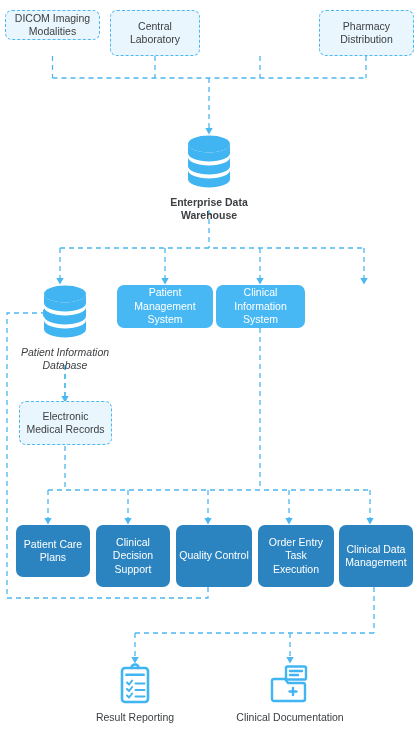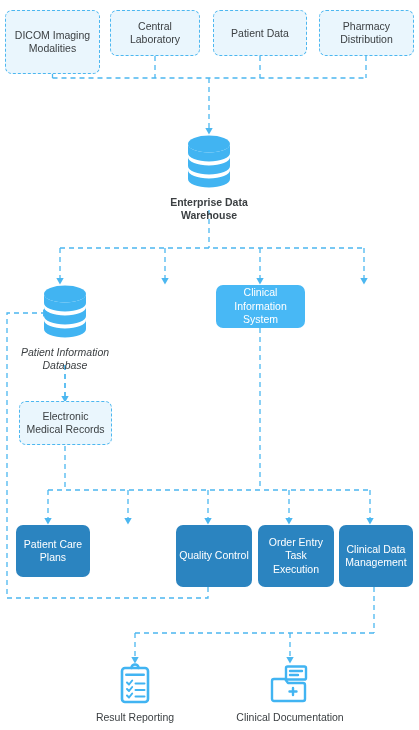--- a/index.html
+++ b/index.html
@@ -98,28 +98,25 @@
 
       <path d="M208,587 L208,598 L7,598 L7,313 L46,313" marker-end="url(#ar)"></path>
 
       <path d="M374,587 L374,633"></path>
       <path d="M135,633 L374,633"></path>
       <path d="M135,633 L135,660" marker-end="url(#ar)"></path>
       <path d="M290,633 L290,660" marker-end="url(#ar)"></path>
     </g>
   </svg>
 
-  <div class="node dashed" style="left:5px;top:10px;width:95px;height:64px;">
+  <div class="node dashed" style="left:5px;top:10px;width:95px;height:30px;">
     <span>DICOM Imaging Modalities</span>
   </div>
   <div class="node dashed" style="left:110px;top:10px;width:90px;height:46px;">
     <span>Central Laboratory</span>
-  </div>
-  <div class="node dashed" style="left:213px;top:10px;width:94px;height:46px;">
-    <span>Patient Data</span>
   </div>
   <div class="node dashed" style="left:319px;top:10px;width:95px;height:46px;">
     <span>Pharmacy Distribution</span>
   </div>
 
   <div class="iconnode" style="left:159px;top:133px;width:100px;font-weight:bold;">
     <span class="glyph">
       <svg width="50" height="58" viewBox="0 0 50 58">
         <g fill="#41b4f2">
           <ellipse cx="25" cy="11" rx="21" ry="8.5"></ellipse>
@@ -143,26 +140,32 @@
         </g>
       </svg>
     </span>
     <span class="cap wrap" style="width:110px;font-style:italic;">Patient Information Database</span>
   </div>
 
   <div class="node dashed" style="left:19px;top:401px;width:93px;height:44px;">
     <span>Electronic Medical Records</span>
   </div>
 
+  <div class="node sysbox" style="left:117px;top:285px;width:96px;height:43px;">
+    <span>Patient Management System</span>
+  </div>
   <div class="node sysbox" style="left:216px;top:285px;width:89px;height:43px;justify-content:flex-end;">
     <span>Clinical Information System</span>
   </div>
 
   <div class="node appbox" style="left:16px;top:525px;width:74px;height:52px;">
     <span>Patient Care Plans</span>
+  </div>
+  <div class="node appbox" style="left:96px;top:525px;width:74px;height:62px;">
+    <span>Clinical Decision Support</span>
   </div>
   <div class="node appbox" style="left:176px;top:525px;width:76px;height:62px;">
     <span>Quality Control</span>
   </div>
   <div class="node appbox" style="left:258px;top:525px;width:76px;height:62px;">
     <span>Order Entry Task Execution</span>
   </div>
   <div class="node appbox" style="left:339px;top:525px;width:74px;height:62px;">
     <span>Clinical Data Management</span>
   </div>

